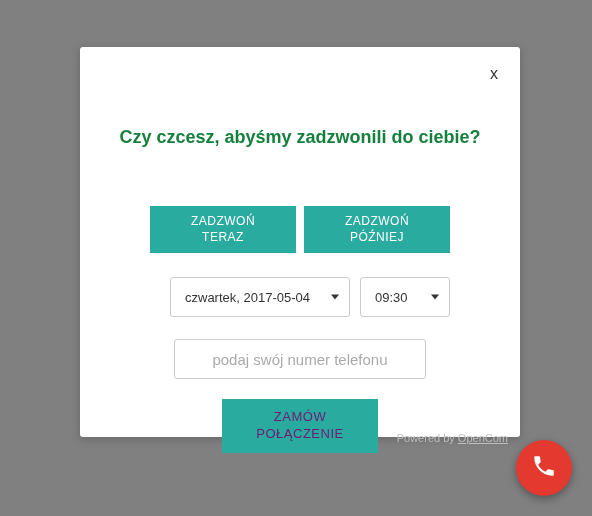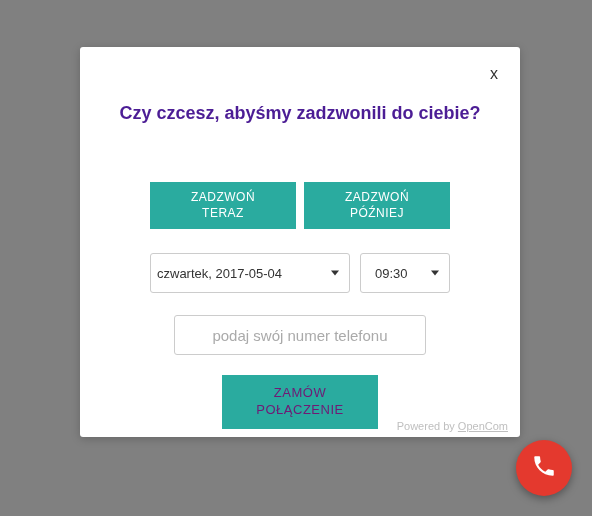--- a/index.html
+++ b/index.html
@@ -27,22 +27,22 @@
       right: 22px;
       font-size: 16px;
       color: #333;
       cursor: pointer;
       font-family: Arial, sans-serif;
     }
     .modal-title {
       text-align: center;
       font-size: 18px;
       font-weight: bold;
-      color: #4c1d95;
-      margin-top: 56px;
+      color: #15803d;
+      margin-top: 80px;
       padding: 0 30px;
     }
     .tab-row {
       display: flex;
       gap: 8px;
       justify-content: center;
       margin-top: 58px;
       padding: 0 70px;
     }
     .tab-btn {
@@ -66,21 +66,21 @@
     }
     .select-wrap {
       position: relative;
       display: flex;
       align-items: center;
       border: 1px solid #ccc;
       border-radius: 3px;
       background: #fff;
       height: 40px;
     }
-    .select-date { flex: 1; padding-left: 6px; padding-right: 28px; }
+    .select-date { flex: 1; padding-left: 14px; padding-right: 28px; margin-left: 20px; }
     .select-time { width: 90px; padding-left: 14px; padding-right: 28px; }
     .select-text {
       font-size: 13px;
       color: #333;
     }
     .caret {
       position: absolute;
       right: 10px;
       top: 50%;
       transform: translateY(-50%);
@@ -112,21 +112,21 @@
       padding: 10px 34px;
       font-size: 13px;
       letter-spacing: 0.5px;
       cursor: pointer;
       line-height: 1.3;
       text-align: center;
     }
     .powered-by {
       position: absolute;
       right: 84px;
-      top: 420px;
+      top: 432px;
       font-size: 11px;
       color: #bfbfbf;
     }
     .powered-by .brand { text-decoration: underline; }
     .fab {
       position: absolute;
       right: 20px;
       bottom: 20px;
       width: 56px;
       height: 56px;

